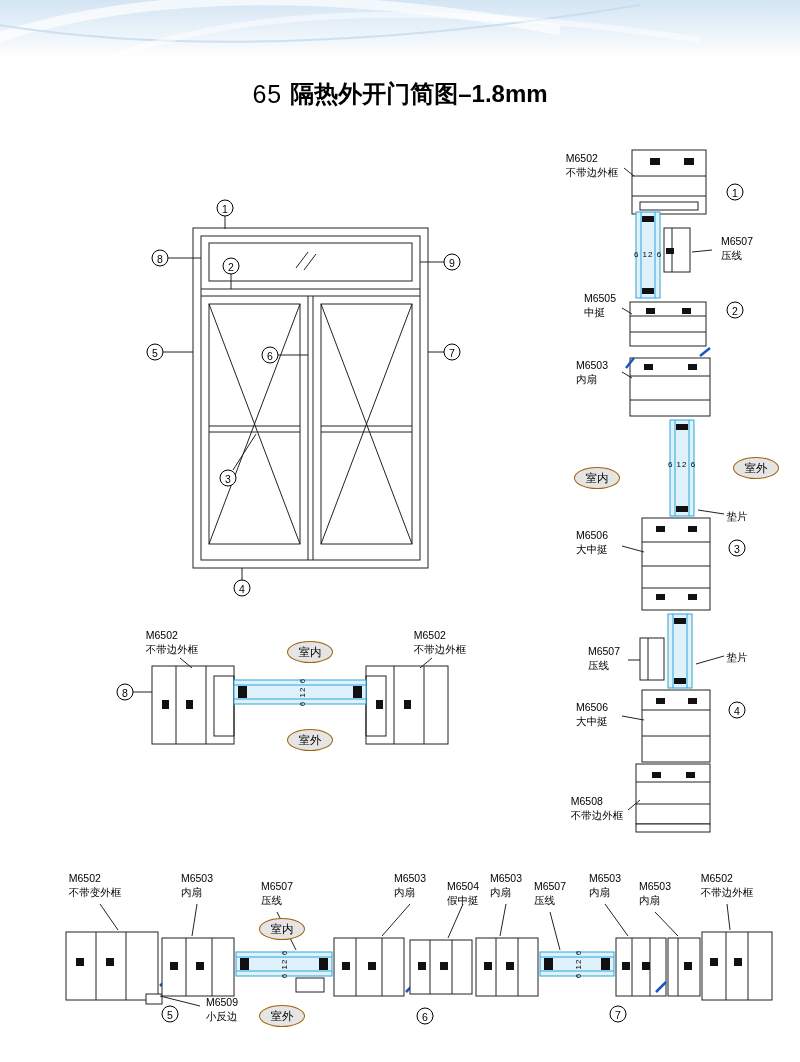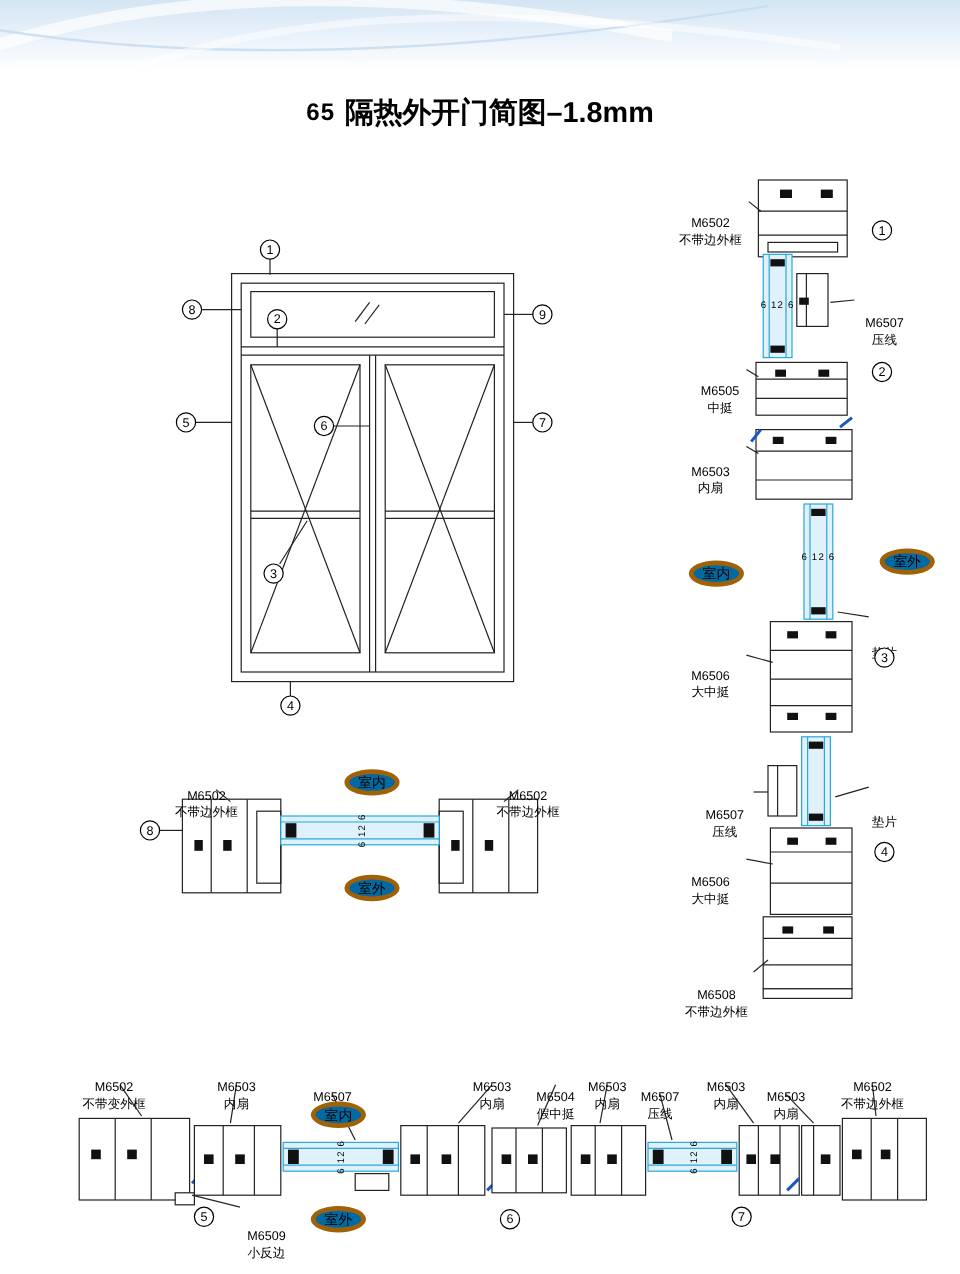--- a/index.html
+++ b/index.html
@@ -2,30 +2,30 @@
 <html><head>
 <meta charset="utf-8">
 <style>
   * { margin:0; padding:0; box-sizing:border-box; }
   html,body { background:#fff; }
   body { width:800px; height:1062px; font-family:"Liberation Sans","DejaVu Sans",sans-serif; color:#000; }
   .page { position:relative; width:800px; height:1062px; overflow:hidden; background:#fff; }
   .header-band { position:absolute; top:0; left:0; width:800px; height:58px;
     background:linear-gradient(180deg,#d3e5f3 0%,#e6f0f9 45%,#ffffff 100%); }
   .title { position:absolute; top:78px; left:0; width:100%; text-align:center; }
-  .title-num { font-size:20px; font-weight:bold; letter-spacing:1px; margin-right:8px; vertical-align:middle; }
+  .title-num { font-size:25px; font-weight:normal; letter-spacing:1px; margin-right:8px; vertical-align:middle; }
   .title-text { font-size:24px; font-weight:bold; vertical-align:middle; }
   .drawing { position:absolute; top:0; left:0; }
   .lbl { position:absolute; transform:translate(-50%,-50%); font-size:10.5px; line-height:1.3;
-    text-align:center; white-space:pre-line;margin-top:28px; }
+    white-space:pre-line; }
   .dim { position:absolute; transform:translate(-50%,-50%); font-size:8px; white-space:nowrap; letter-spacing:1px; }
   .dim.vert { transform:translate(-50%,-50%) rotate(-90deg); }
-  .oval { position:absolute; transform:translate(-50%,-50%); border:4px solid #a16207; border-radius:50%;
+  .oval { position:absolute; transform:translate(-50%,-50%); border:1px solid #a16207; border-radius:50%;
     width:46px; height:22px; display:flex; align-items:center; justify-content:center;
-    font-size:11.5px; background:#0369a1; }
+    font-size:11.5px; background:#e5e5e5; }
   .co { position:absolute; transform:translate(-50%,-50%); width:17px; height:17px; border:1px solid #000;
     border-radius:50%; display:flex; align-items:center; justify-content:center; font-size:10.5px; background:#fff; }
 </style>
 </head>
 <body>
 
 <div class="page">
 
   <div class="header-band">
     <svg width="800" height="58">

